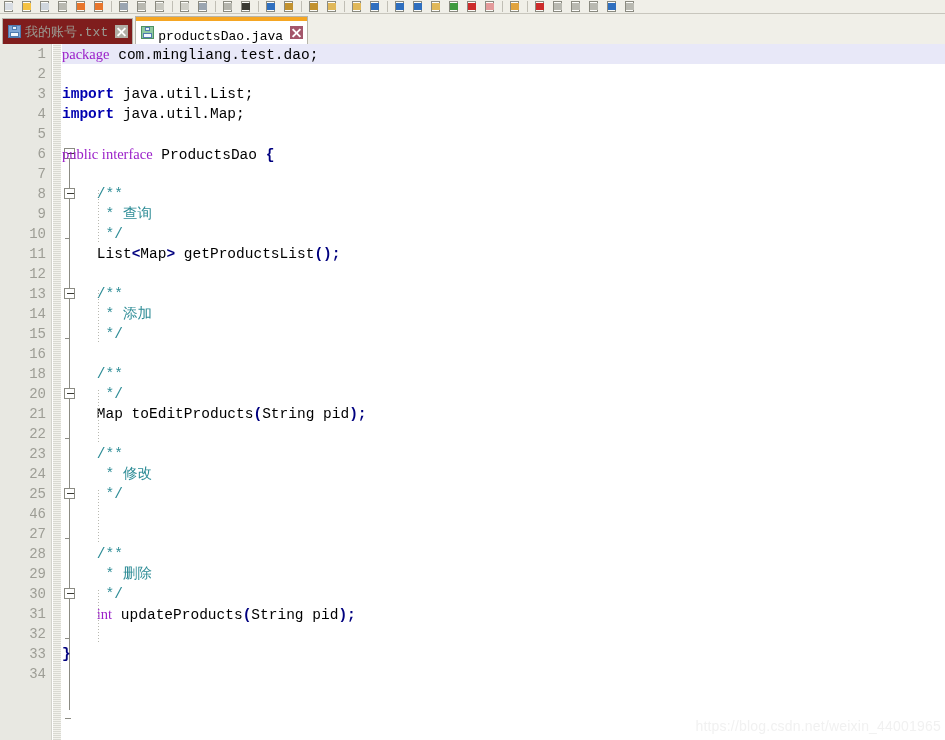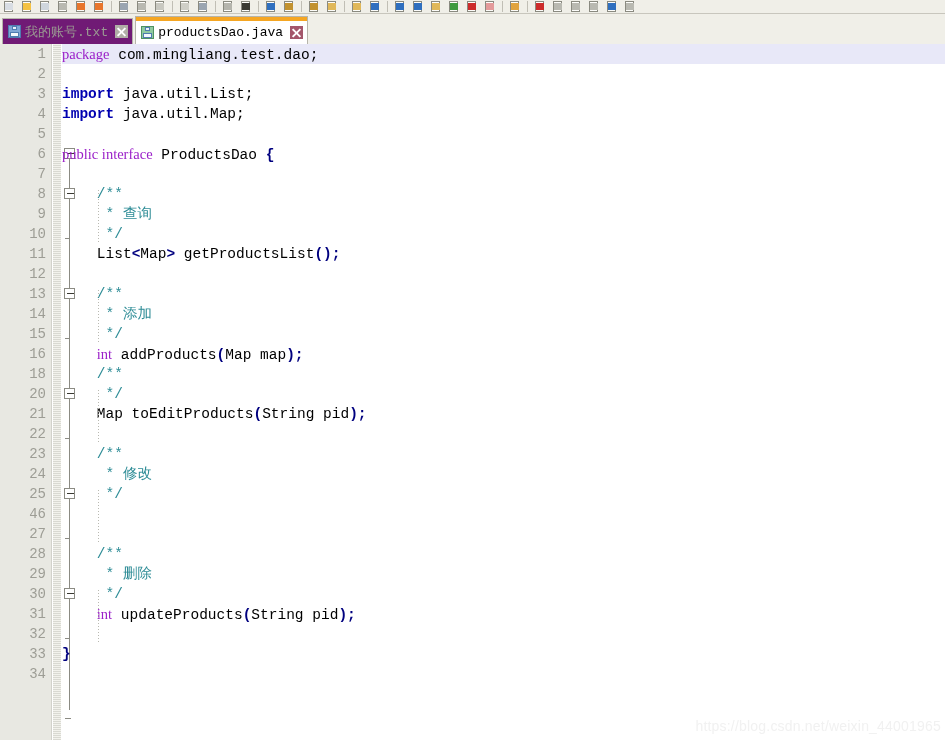--- a/index.html
+++ b/index.html
@@ -45,36 +45,36 @@
     padding:0 4px 0 5px;
     margin-right:2px;
     position:relative;
     font-family:"Liberation Mono", monospace;
     font-size:13px;
     white-space:nowrap;
     border:1px solid #b6b4ab;
     border-bottom:none;
   }
   .tab.inactive {
-    background:#701a75;
+    background:#7f1d1d;
     color:#9a9a92;
   }
   .tab.active {
     background:#ffffff;
     color:#000000;
     height:28px;
     border-color:#b6b4ab;
   }
   .tab.active::before {
     content:"";
     position:absolute; left:0; right:0; top:0; height:4px;
     background:#f5a623;
   }
   .tab-label { margin:0 4px; }
-  .tab.active .tab-label { padding-top:3px; }
+  .tab.active .tab-label { padding-top:11px; }
 
   
   .floppy {
     width:13px; height:13px; position:relative; flex:0 0 auto;
     margin-top:0;
   }
   .floppy .body {
     position:absolute; left:0; top:0; width:13px; height:13px;
     background:#7ea6d6; border:1px solid #4f7bb0;
   }
@@ -407,21 +407,21 @@
       <div class="row"><div class="num">6</div><div class="code"><span class="kw">public interface</span><span class="plain"> ProductsDao </span><span class="punc">{</span></div></div>
       <div class="row"><div class="num">7</div><div class="code"></div></div>
       <div class="row"><div class="num">8</div><div class="code"><span class="cmt">    /**</span></div></div>
       <div class="row"><div class="num">9</div><div class="code"><span class="cmt">     * 查询</span></div></div>
       <div class="row"><div class="num">10</div><div class="code"><span class="cmt">     */</span></div></div>
       <div class="row"><div class="num">11</div><div class="code"><span class="plain">    List</span><span class="punc">&lt;</span><span class="plain">Map</span><span class="punc">&gt;</span><span class="plain"> getProductsList</span><span class="punc">();</span></div></div>
       <div class="row"><div class="num">12</div><div class="code"></div></div>
       <div class="row"><div class="num">13</div><div class="code"><span class="cmt">    /**</span></div></div>
       <div class="row"><div class="num">14</div><div class="code"><span class="cmt">     * 添加</span></div></div>
       <div class="row"><div class="num">15</div><div class="code"><span class="cmt">     */</span></div></div>
-      <div class="row"><div class="num">16</div><div class="code"><span class="plain">    </span><span class="kw">int</span><span class="plain"> addProducts</span><span class="punc">(</span><span class="plain">Map map</span><span class="punc">);</span></div></div>
+      <div class="row"><div class="num">16</div></div>
       <div class="row"><div class="num">18</div><div class="code"><span class="cmt">    /**</span></div></div>
       <div class="row"><div class="num">20</div><div class="code"><span class="cmt">     */</span></div></div>
       <div class="row"><div class="num">21</div><div class="code"><span class="plain">    Map toEditProducts</span><span class="punc">(</span><span class="plain">String pid</span><span class="punc">);</span></div></div>
       <div class="row"><div class="num">22</div><div class="code"></div></div>
       <div class="row"><div class="num">23</div><div class="code"><span class="cmt">    /**</span></div></div>
       <div class="row"><div class="num">24</div><div class="code"><span class="cmt">     * 修改</span></div></div>
       <div class="row"><div class="num">25</div><div class="code"><span class="cmt">     */</span></div></div>
       <div class="row"><div class="num">46</div></div>
       <div class="row"><div class="num">27</div><div class="code"></div></div>
       <div class="row"><div class="num">28</div><div class="code"><span class="cmt">    /**</span></div></div>

